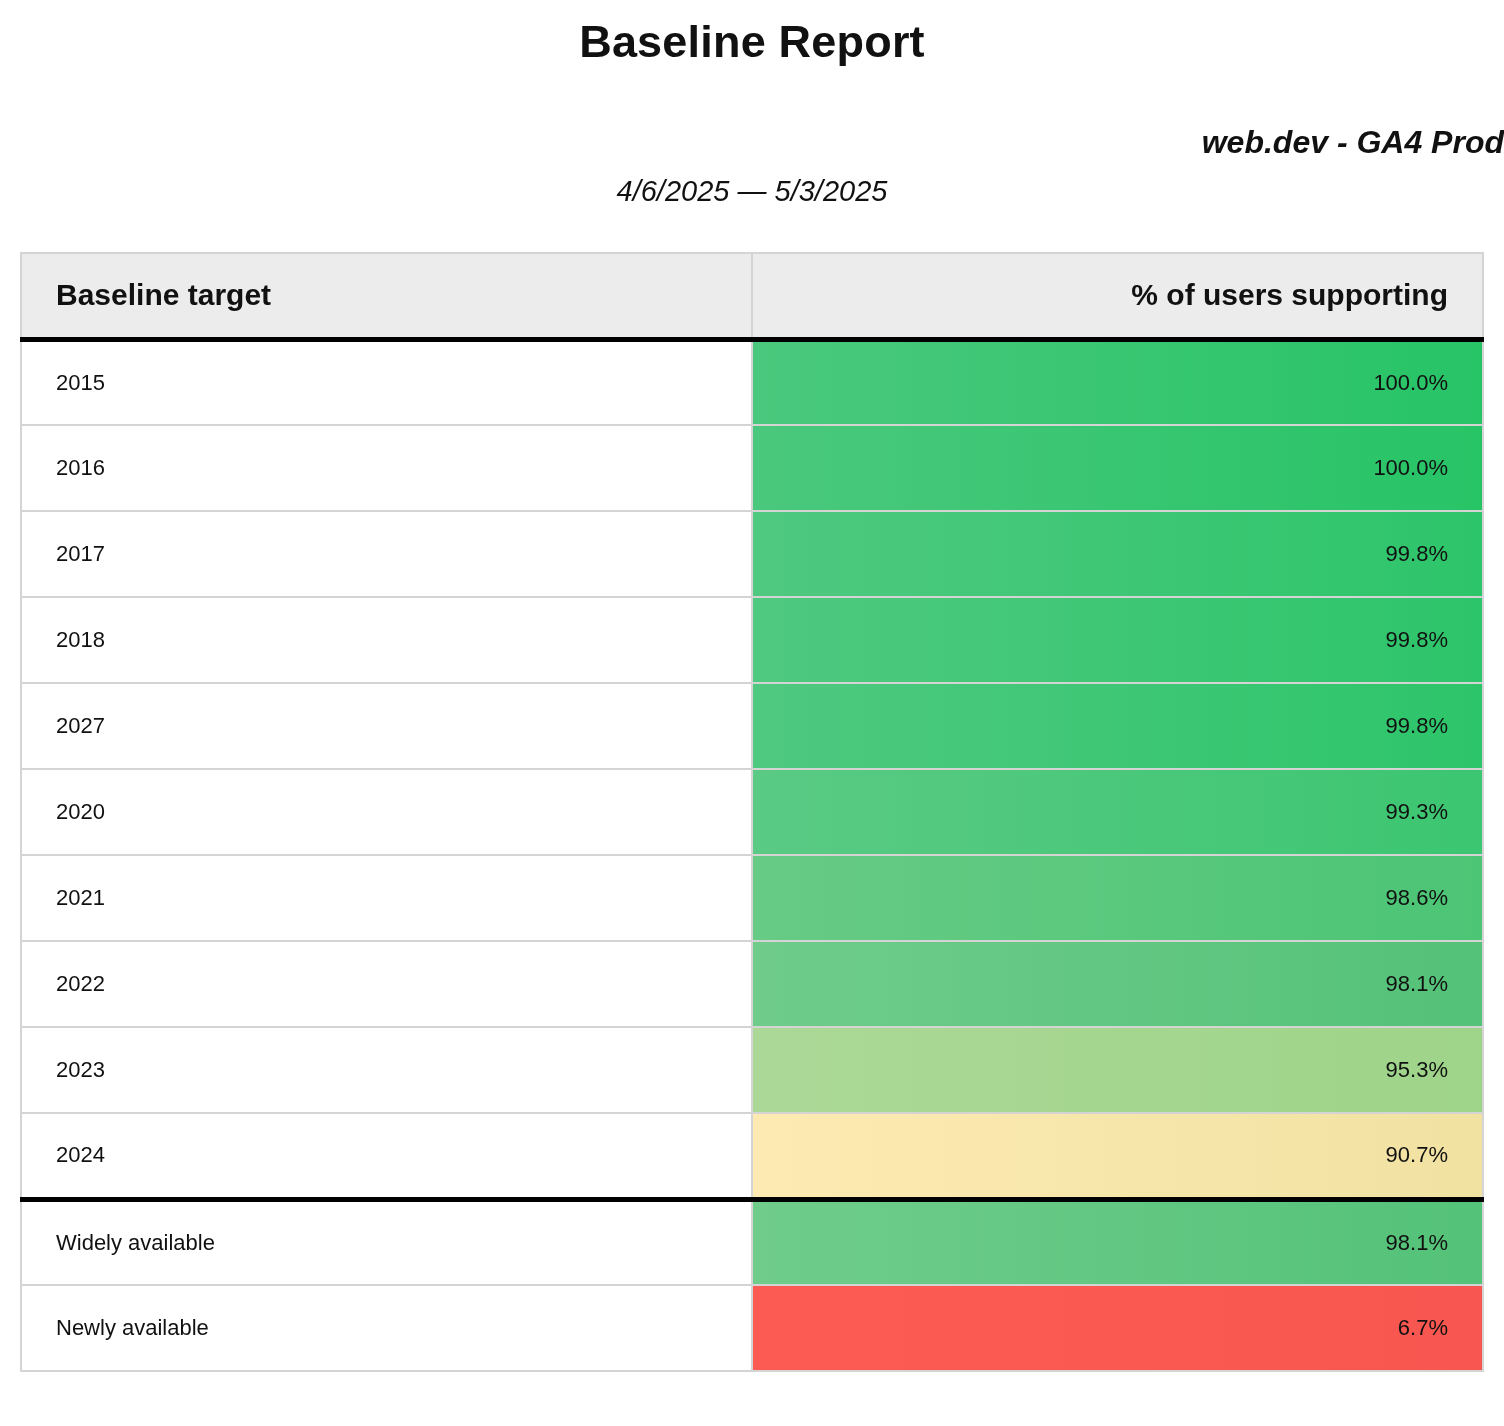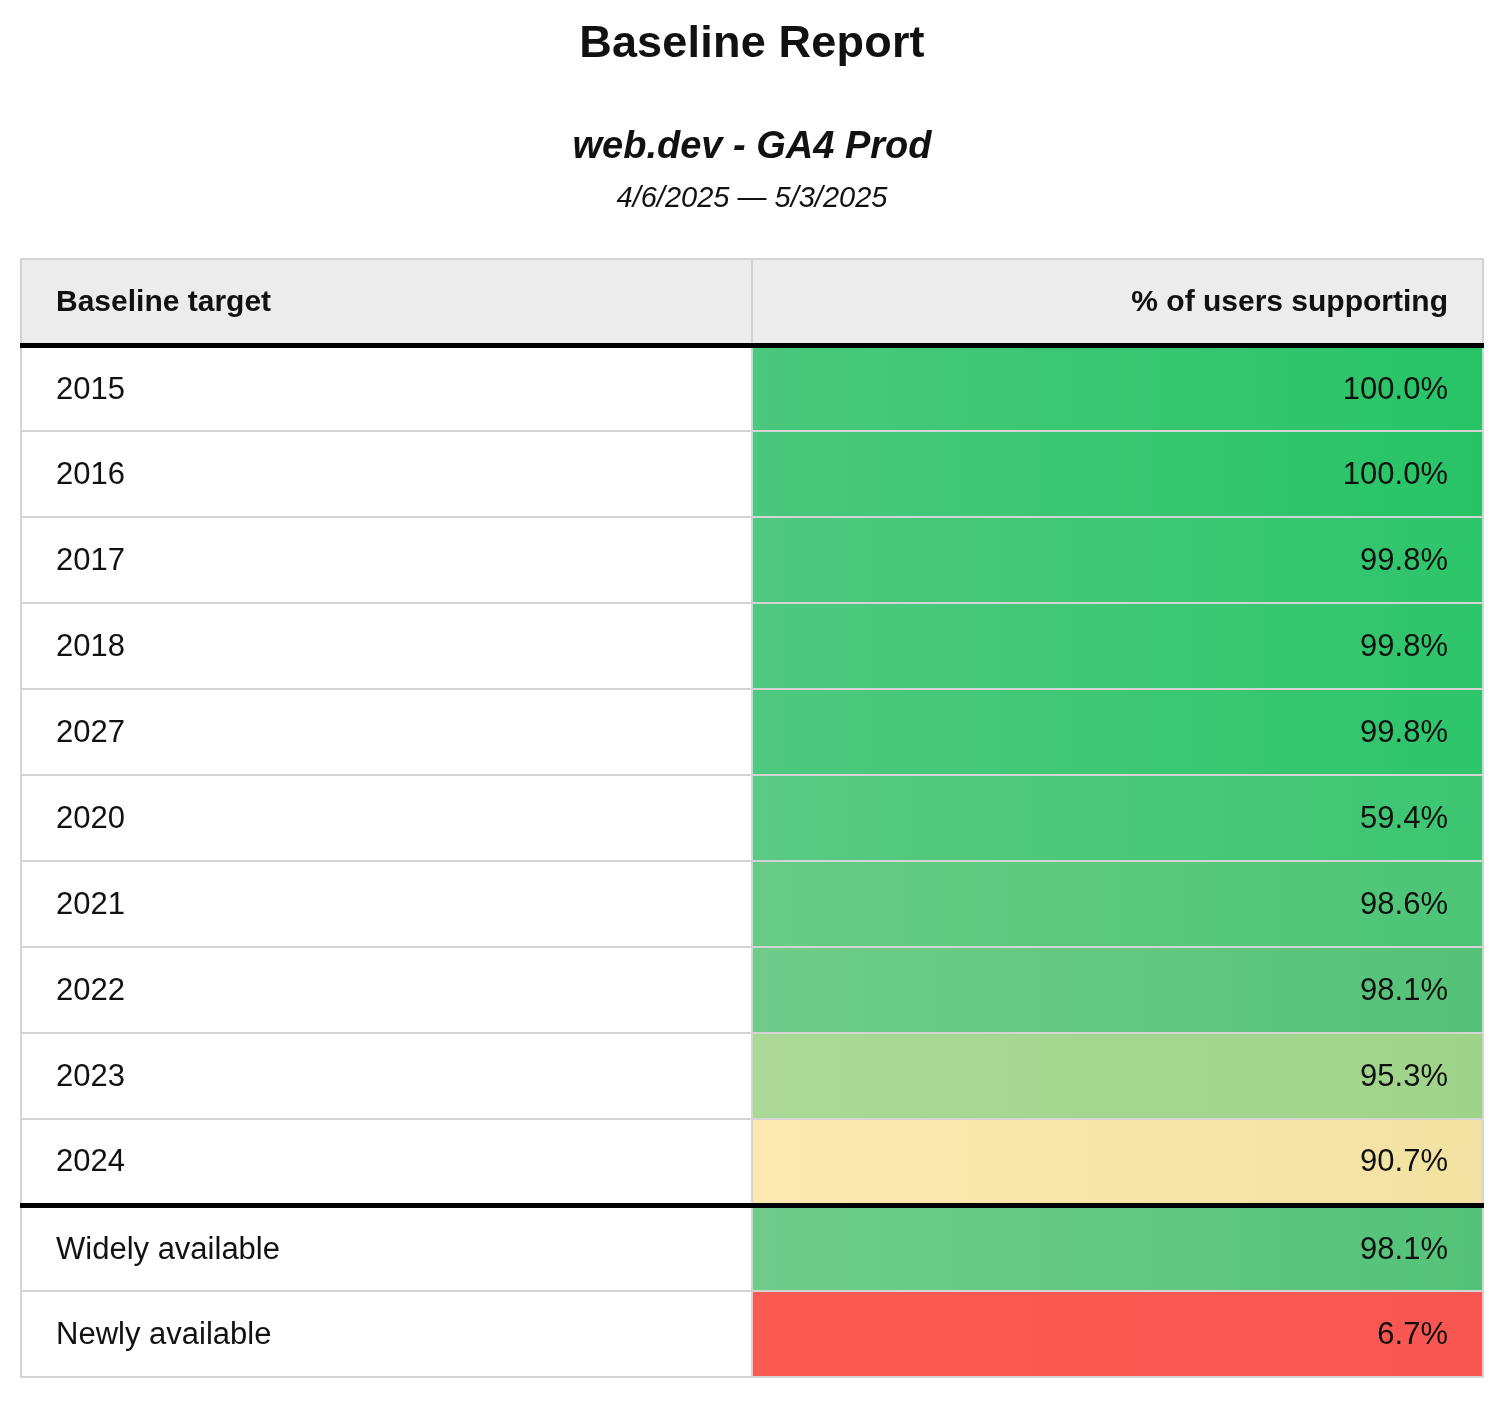--- a/index.html
+++ b/index.html
@@ -17,22 +17,22 @@
   }
   h1.report-title {
     margin: 16px 0 0 0;
     text-align: center;
     font-size: 45px;
     font-weight: 700;
     letter-spacing: 0.2px;
   }
   p.report-subtitle {
     margin: 56px 0 0 0;
-    text-align: center;
-    font-size: 38px;
+    text-align: right;
+    font-size: 32px;
     font-weight: 700;
     font-style: italic;
   }
   p.report-daterange {
     margin: 14px 0 16px 0;
     text-align: center;
     font-size: 29px;
     font-weight: 400;
     font-style: italic;
   }
@@ -49,21 +49,21 @@
     font-weight: 700;
     padding: 0 34px;
     height: 86px;
     border-bottom: 5px solid #000000;
     border-left: 2px solid #d4d4d4;
   }
   table.baseline-table th:first-child { border-left: none; }
   th.col-target { text-align: left; width: 50%; }
   th.col-value  { text-align: right; width: 50%; }
   table.baseline-table td {
-    font-size: 31px;
+    font-size: 22px;
     font-weight: 400;
     padding: 0 34px;
     height: 86px;
     border-top: 2px solid #d4d4d4;
     vertical-align: middle;
   }
   tbody tr:first-child td { border-top: none; }
   tr.section-divider td { border-top: 5px solid #000000; }
   td.cell-target {
     background: #ffffff;
@@ -105,21 +105,21 @@
         <tr>
           <td class="cell-target">2018</td>
           <td class="cell-value" style="background: linear-gradient(90deg, rgb(79, 201, 128), rgb(45, 197, 106));">99.8%</td>
         </tr>
         <tr>
           <td class="cell-target">2027</td>
           <td class="cell-value" style="background: linear-gradient(90deg, rgb(79, 201, 128), rgb(45, 197, 106));">99.8%</td>
         </tr>
         <tr>
           <td class="cell-target">2020</td>
-          <td class="cell-value" style="background: linear-gradient(90deg, rgb(90, 202, 132), rgb(60, 198, 113));">59.4%</td>
+          <td class="cell-value" style="background: linear-gradient(90deg, rgb(90, 202, 132), rgb(60, 198, 113));">99.3%</td>
         </tr>
         <tr>
           <td class="cell-target">2021</td>
           <td class="cell-value" style="background: linear-gradient(90deg, rgb(103, 203, 133), rgb(76, 197, 117));">98.6%</td>
         </tr>
         <tr>
           <td class="cell-target">2022</td>
           <td class="cell-value" style="background: linear-gradient(90deg, rgb(111, 204, 139), rgb(84, 194, 120));">98.1%</td>
         </tr>
         <tr>

